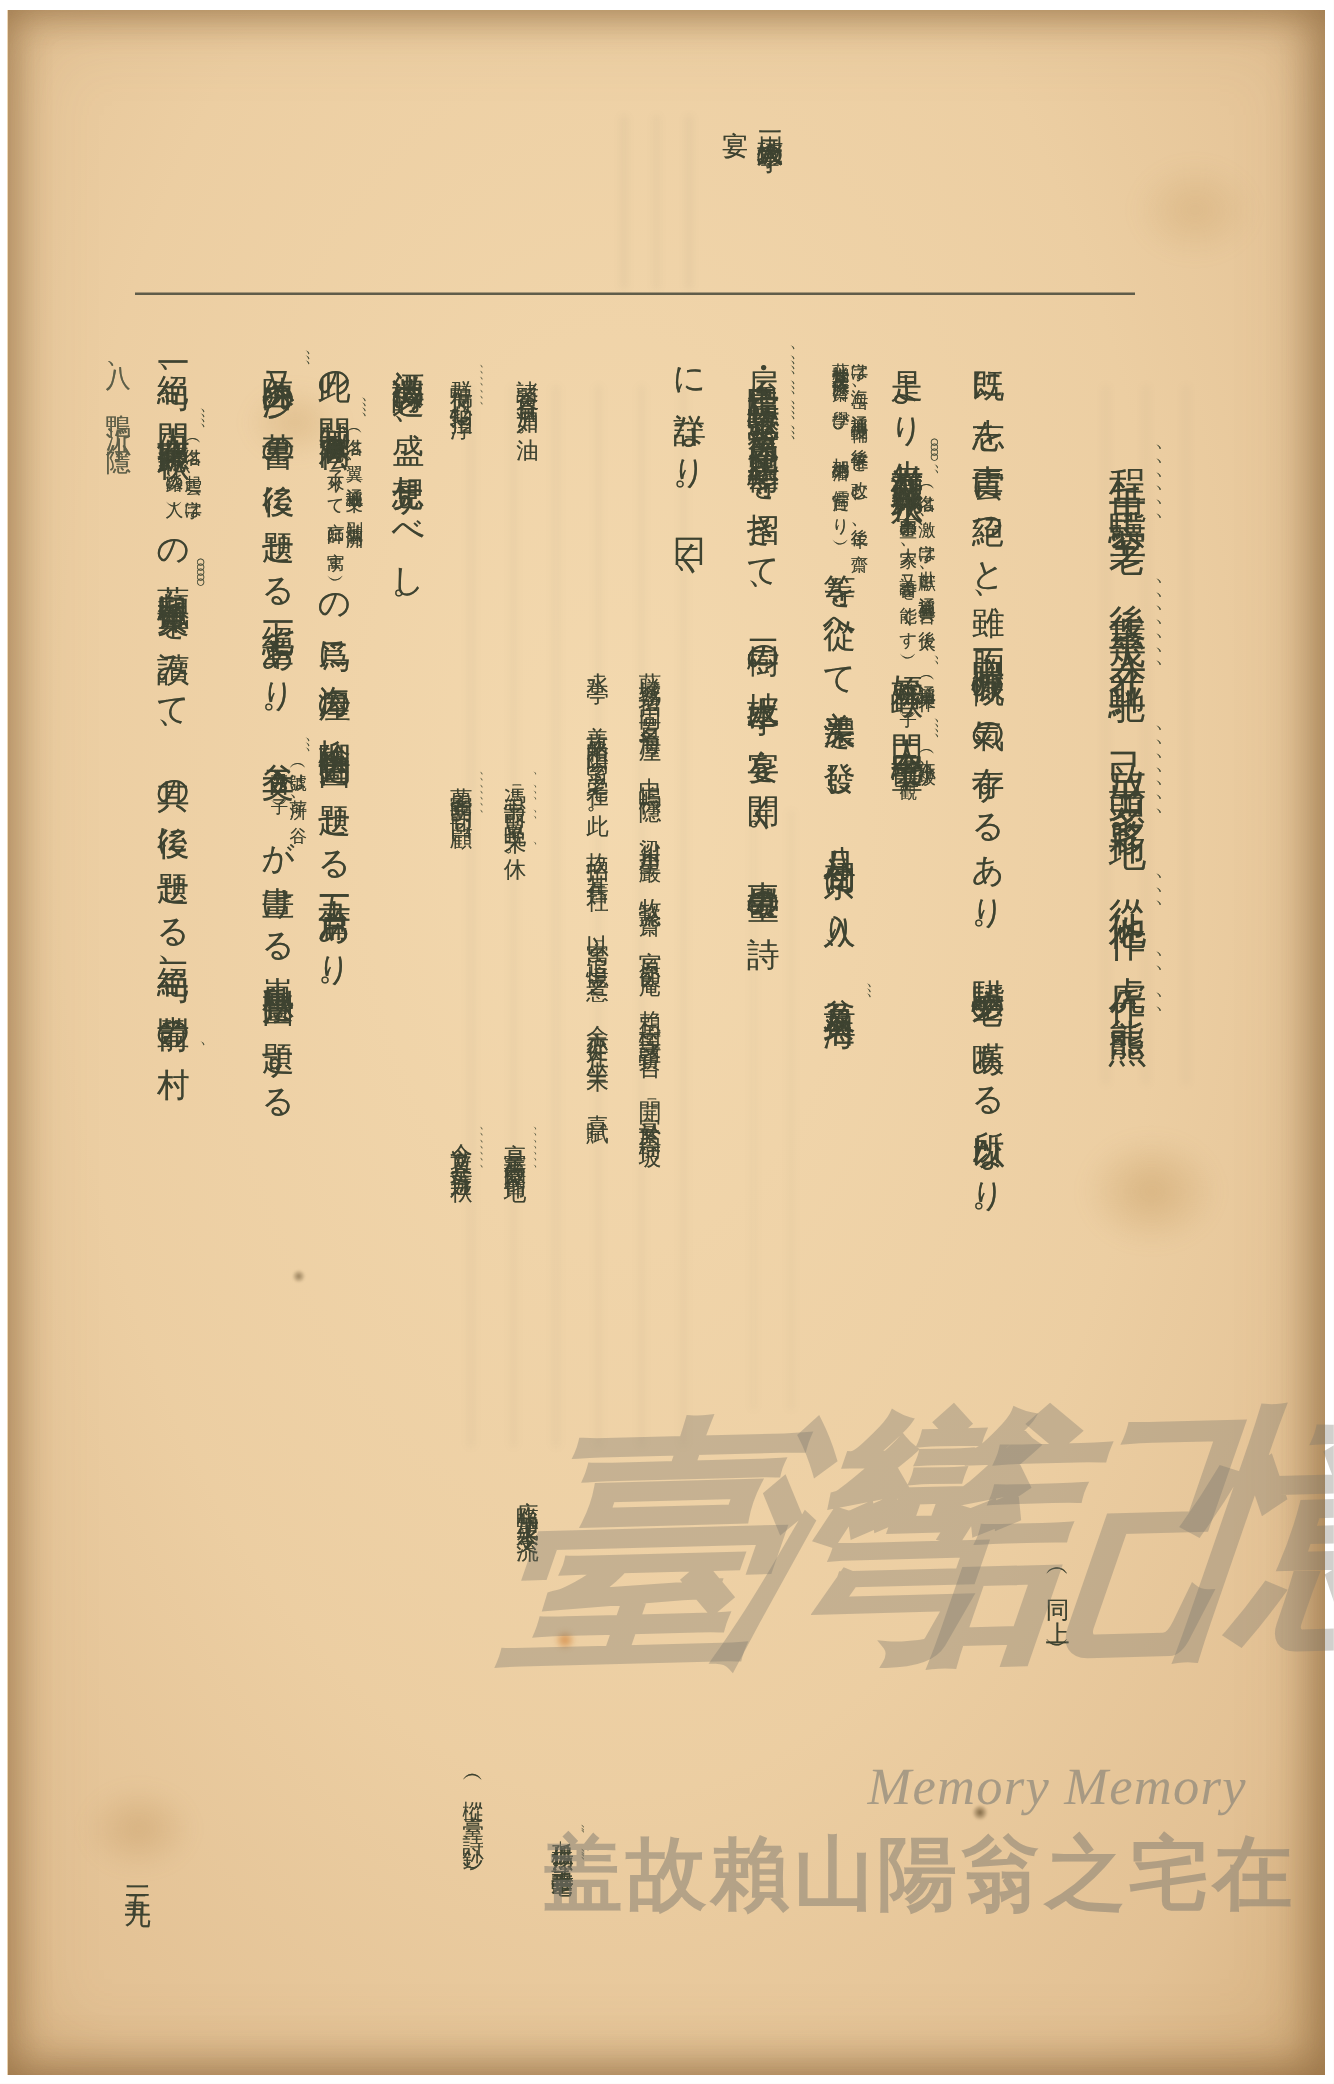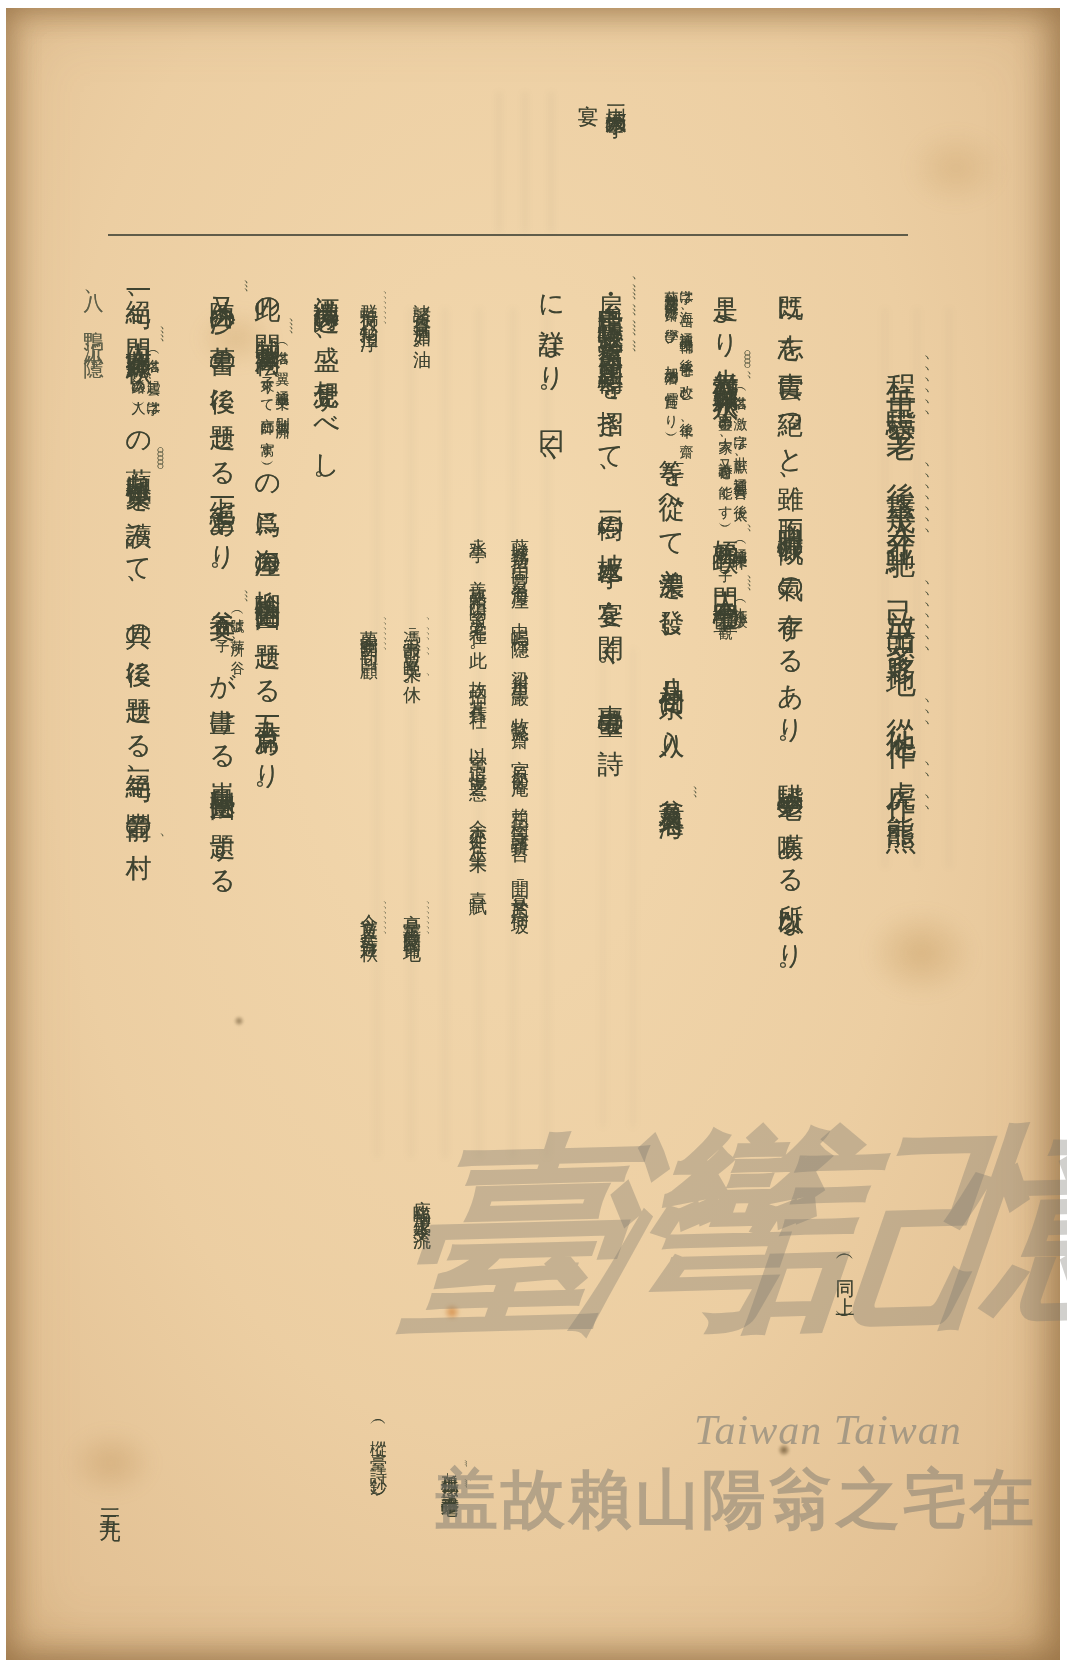--- a/index.html
+++ b/index.html
@@ -88,16 +88,16 @@
   <div class="col verse" style="left:353px;top:608px;"><span class="em">夢覺明朝一回顧</span><span>。</span></div>
   <div class="col verse" style="left:353px;top:892px;"><span class="em">今遊又是昔遊秋</span><span>。</span></div>
   <div class="col vsrc" style="left:350px;top:1406px;"><span>（樅臺詩鈔）</span></div>
 
   <div class="col big" style="left:298px;top:268px;"><span>酒徵詩逐の盛、想見すべし。</span></div>
   <div class="col big" style="left:253px;top:268px;"><span>此の間</span><span class="em">越智高崧</span><span class="wc"><div>（名は翼、通稱文平、別號高洲、</div><div>赤松春庵の子來りて京師に寓す）</div></span><span>の爲に海屋の柳陰垂釣圖に題せる五古一篇あり。</span></div>
   <div class="col big" style="left:208px;top:268px;"><span>又</span><span class="em">陳白沙</span><span>の草書の後に題せる七絕一章あり。</span><span class="em">谷文二</span><span class="wc"><div>（號は萍所、谷</div><div>文晁の子）</div></span><span>が畫ける嵐山秋景圖に題する</span></div>
   <div class="col big" style="left:124px;top:268px;"><span>一絕句、門人</span><span class="em">伊藤聽秋</span><span class="wc"><div>（名は起雲、字は</div><div>土龍、淡路の人）</div></span><span>の</span><span class="emc">蘋白楓黃集</span><span>を讀みて、其の後に題せる三絕句、豐前の</span><span class="em">村</span></div>
 
   <div class="wm" id="wm-script"><span>臺灣記憶</span></div>
-  <div class="wm" id="wm-latin"><span>Taiwan Taiwan</span></div>
+  <div class="wm" id="wm-latin"><span>Memory Memory</span></div>
   <div class="wm" id="wm-org"><span>盖故賴山陽翁之宅在</span></div>
 
 </div>
 
 </body></html>

